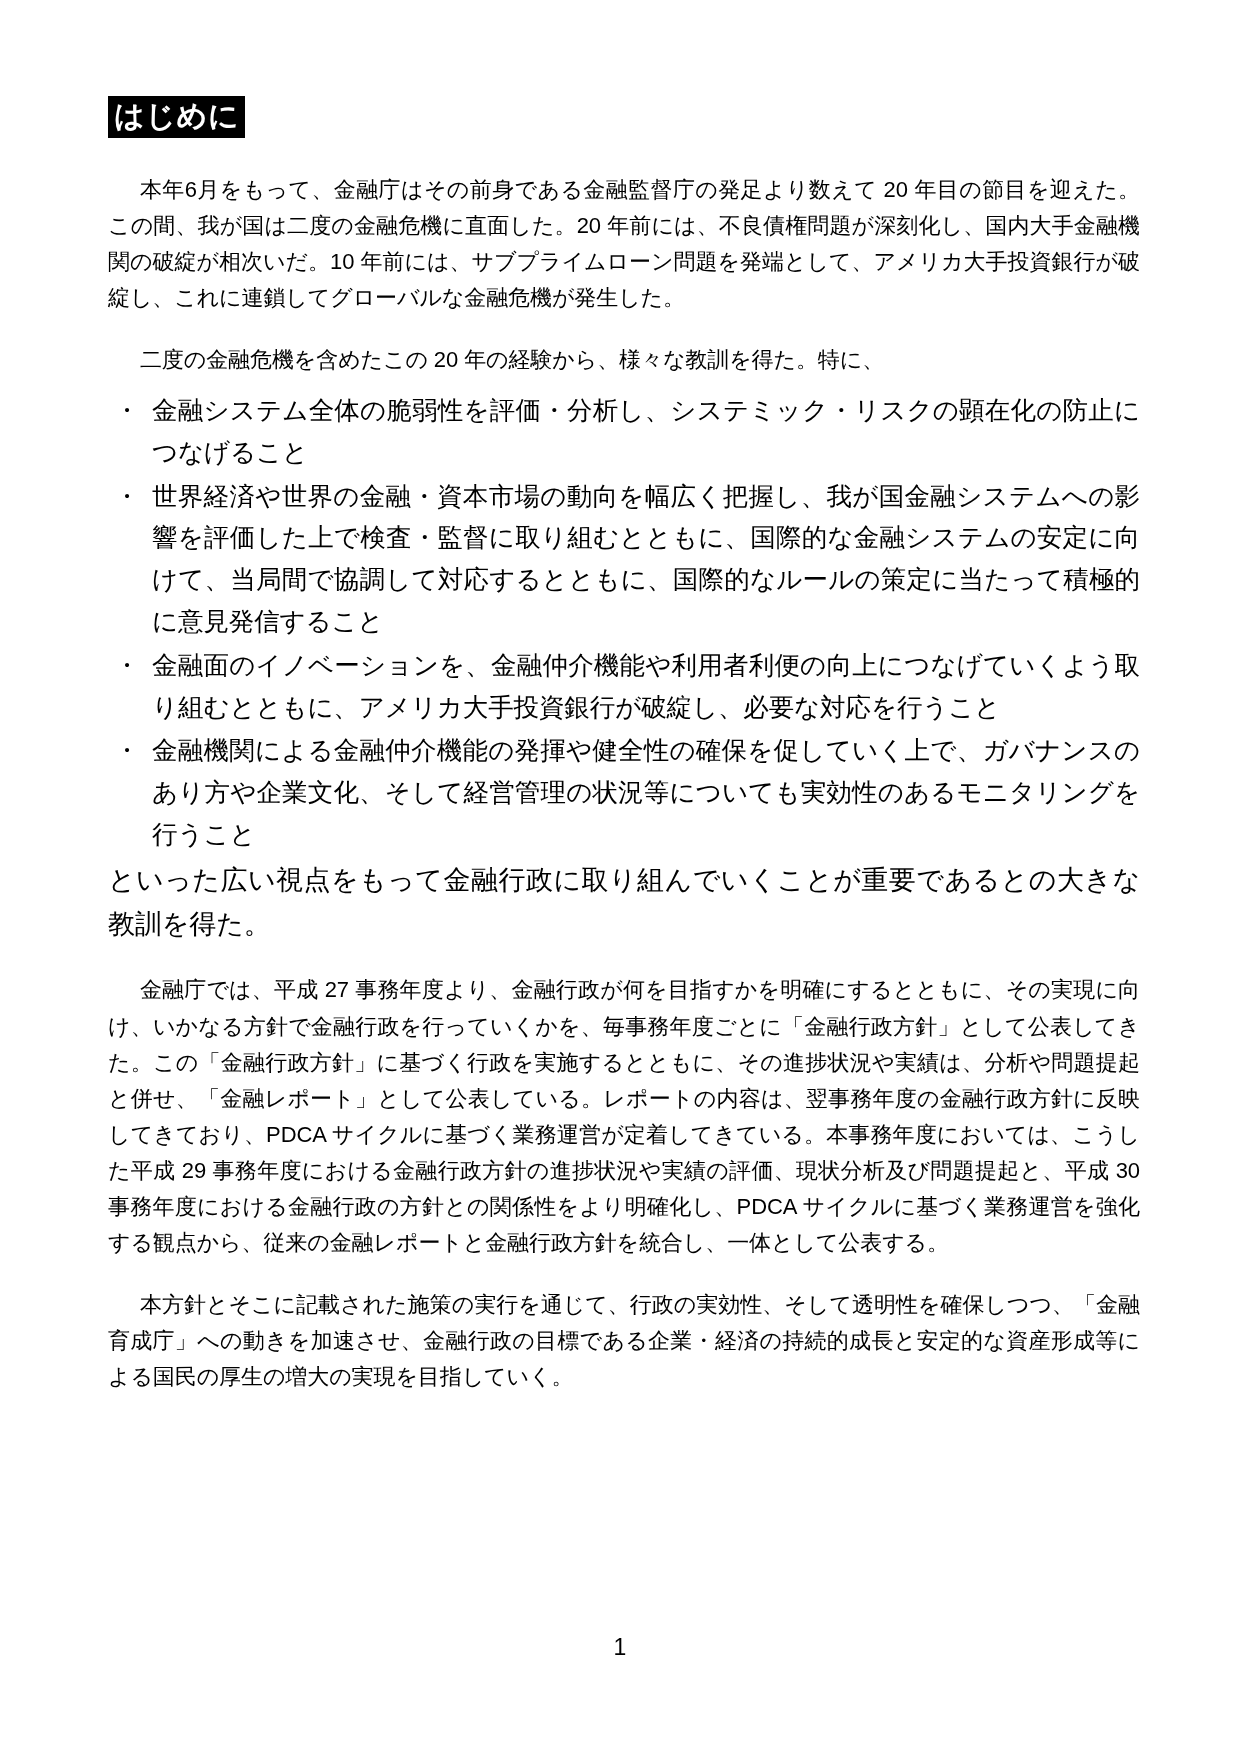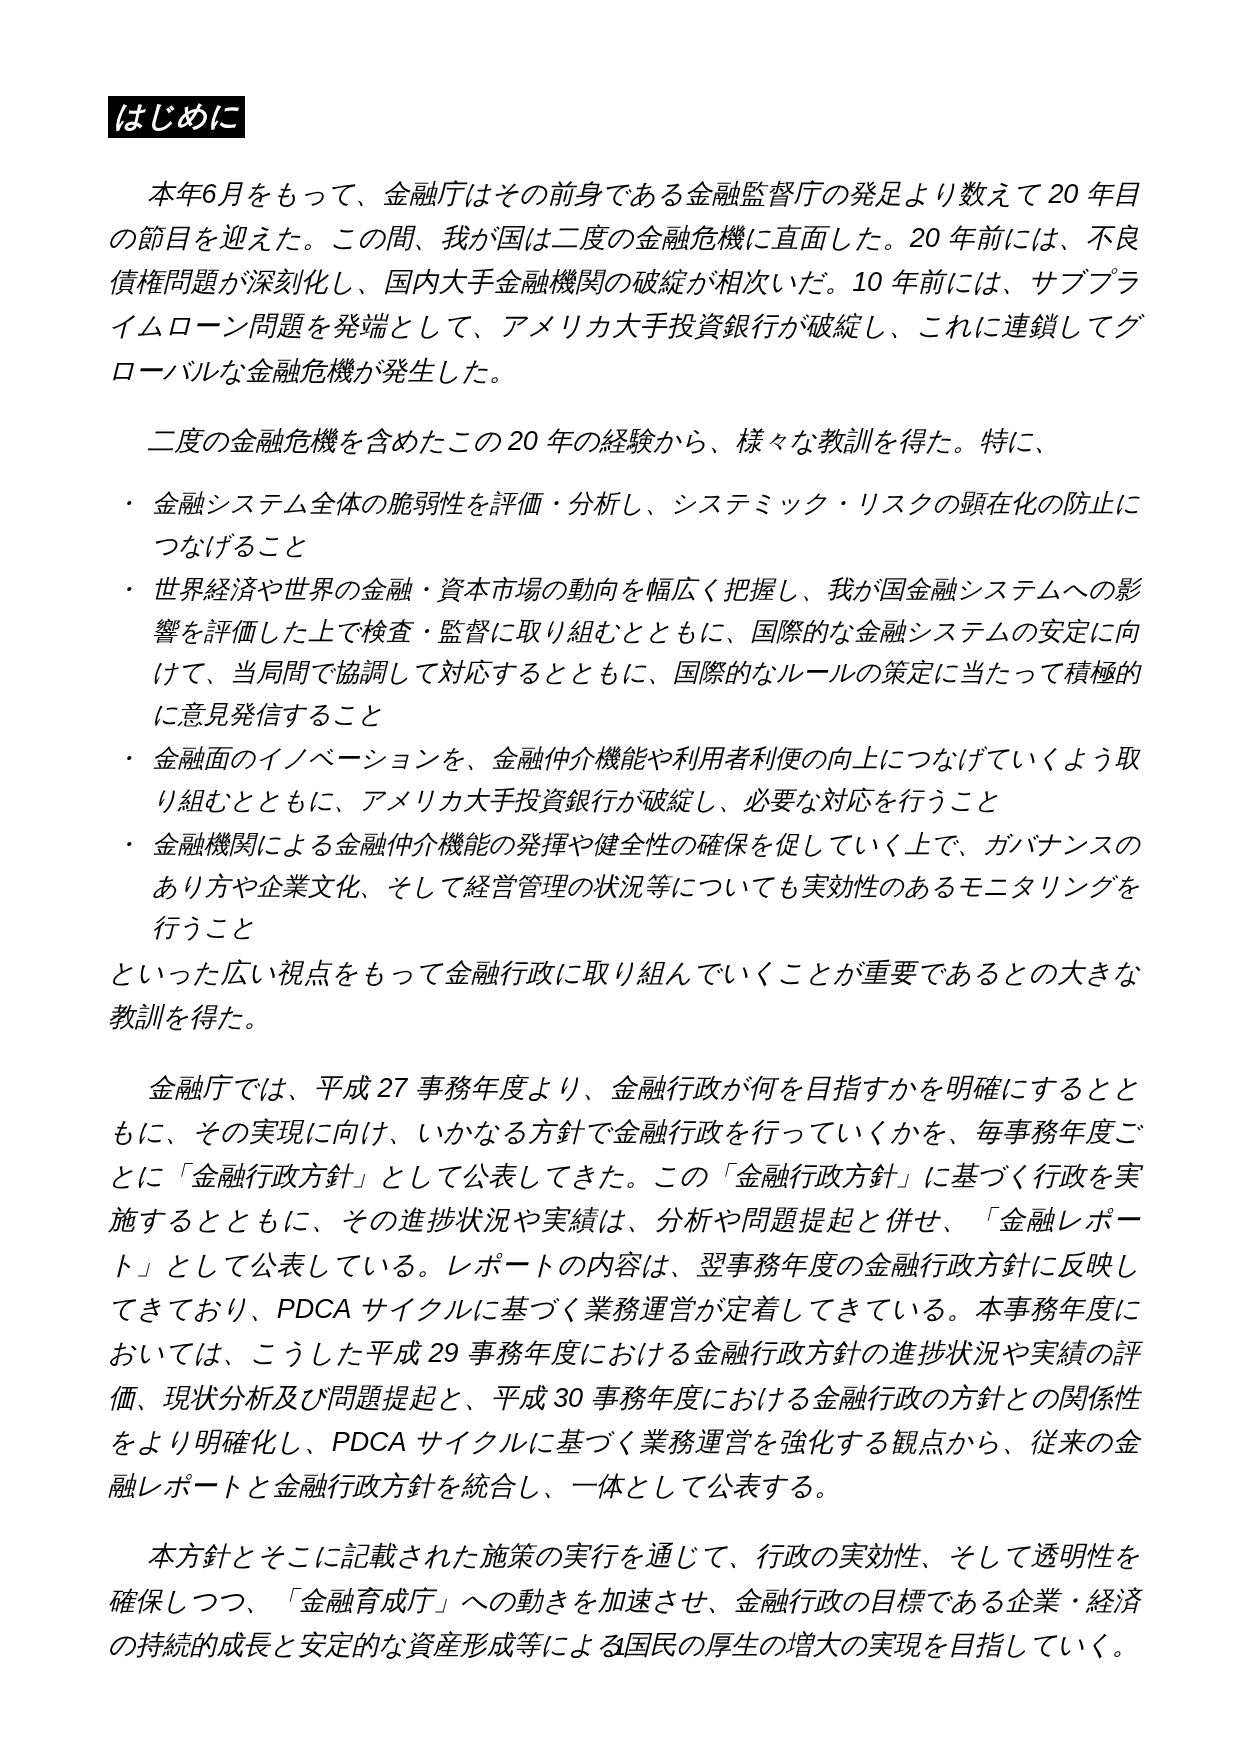--- a/index.html
+++ b/index.html
@@ -16,50 +16,49 @@
     overflow: hidden;
   }
 
   .page {
     position: absolute;
     left: 0; top: 0;
     width: 1240px;
     height: 1755px;
     box-sizing: border-box;
     padding: 96px 100px 17px 108px;
-    font-style: italic;
   }
 
   
   .heading-wrap {
     margin: 0 0 34px 0;
     line-height: 1;
   }
   .heading {
     display: inline-block;
     background: #000000;
     color: #ffffff;
     font-size: 30px;
     font-weight: bold;
     letter-spacing: 0.02em;
     padding: 3px 6px 5px 6px;
     line-height: 1.12;
   }
 
   
   .para {
-    font-size: 27px;
+    font-size: 22px;
     line-height: 1.64;
     text-align: justify;
     text-justify: inter-character;
     text-indent: 1.45em;
     margin: 0 0 26px 0;
     letter-spacing: -0.004em;
   }
-  .para.tight { margin-bottom: 20px; }
+  .para.tight { margin-bottom: 12px; }
 
   
   .bullets {
     list-style: none;
     margin: 0;
     padding: 0;
   }
   .bullet {
     position: relative;
     font-size: 25.5px;

